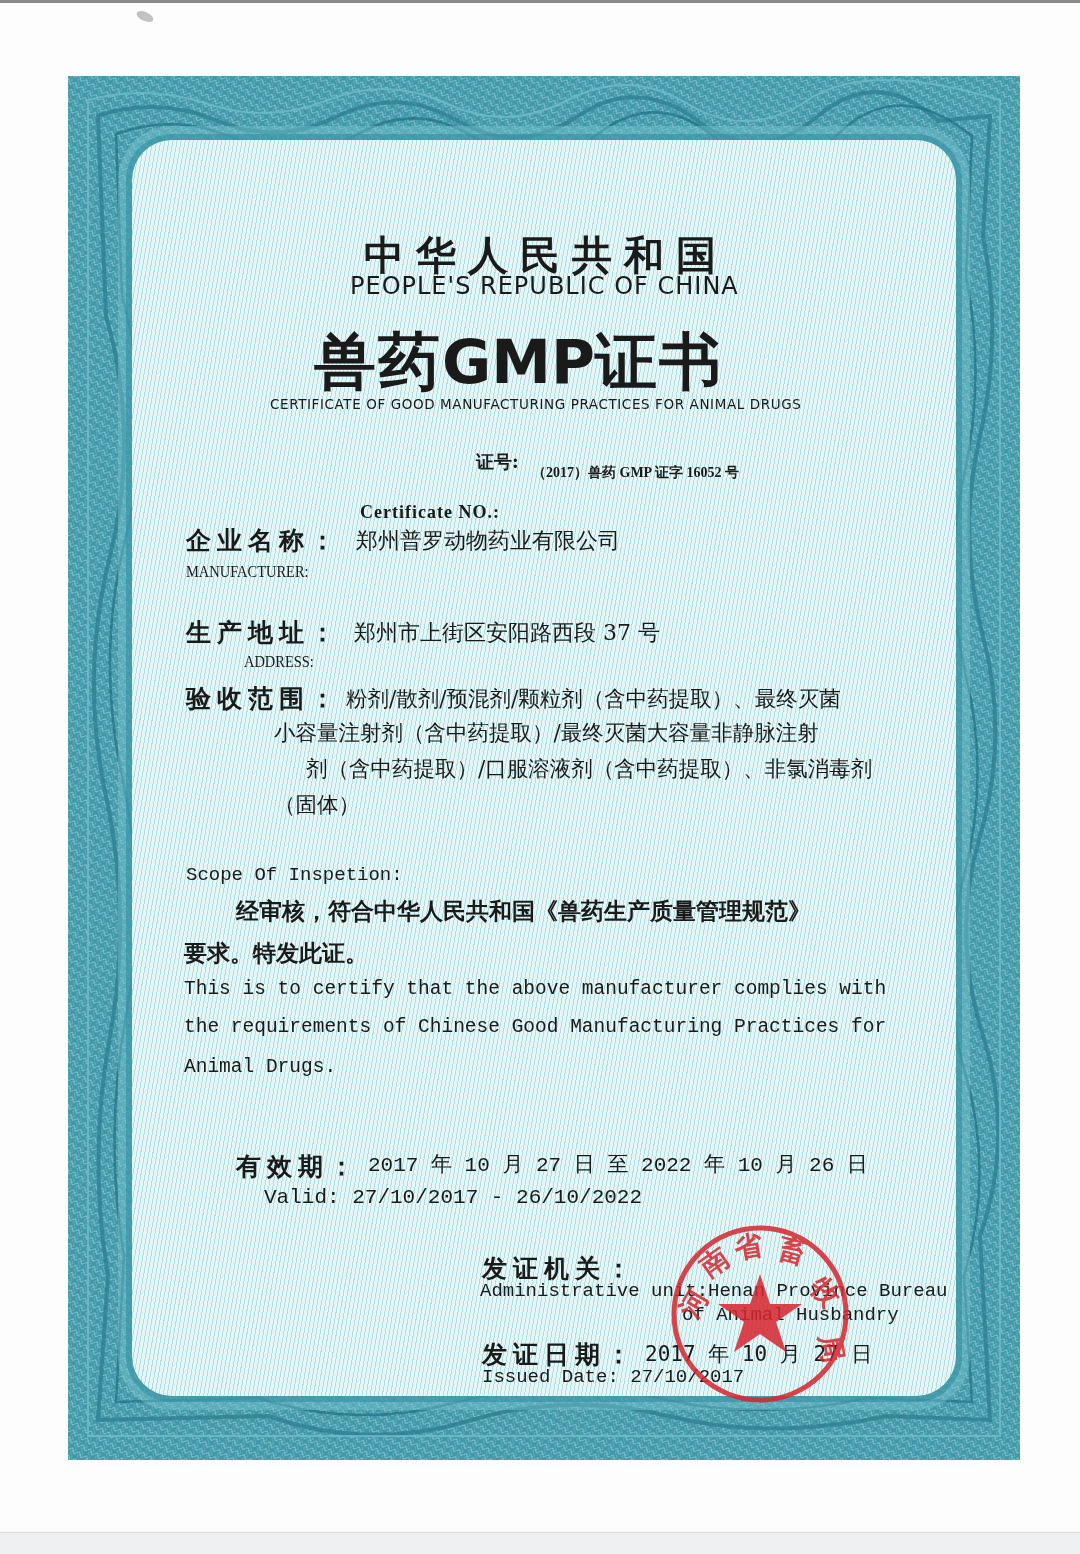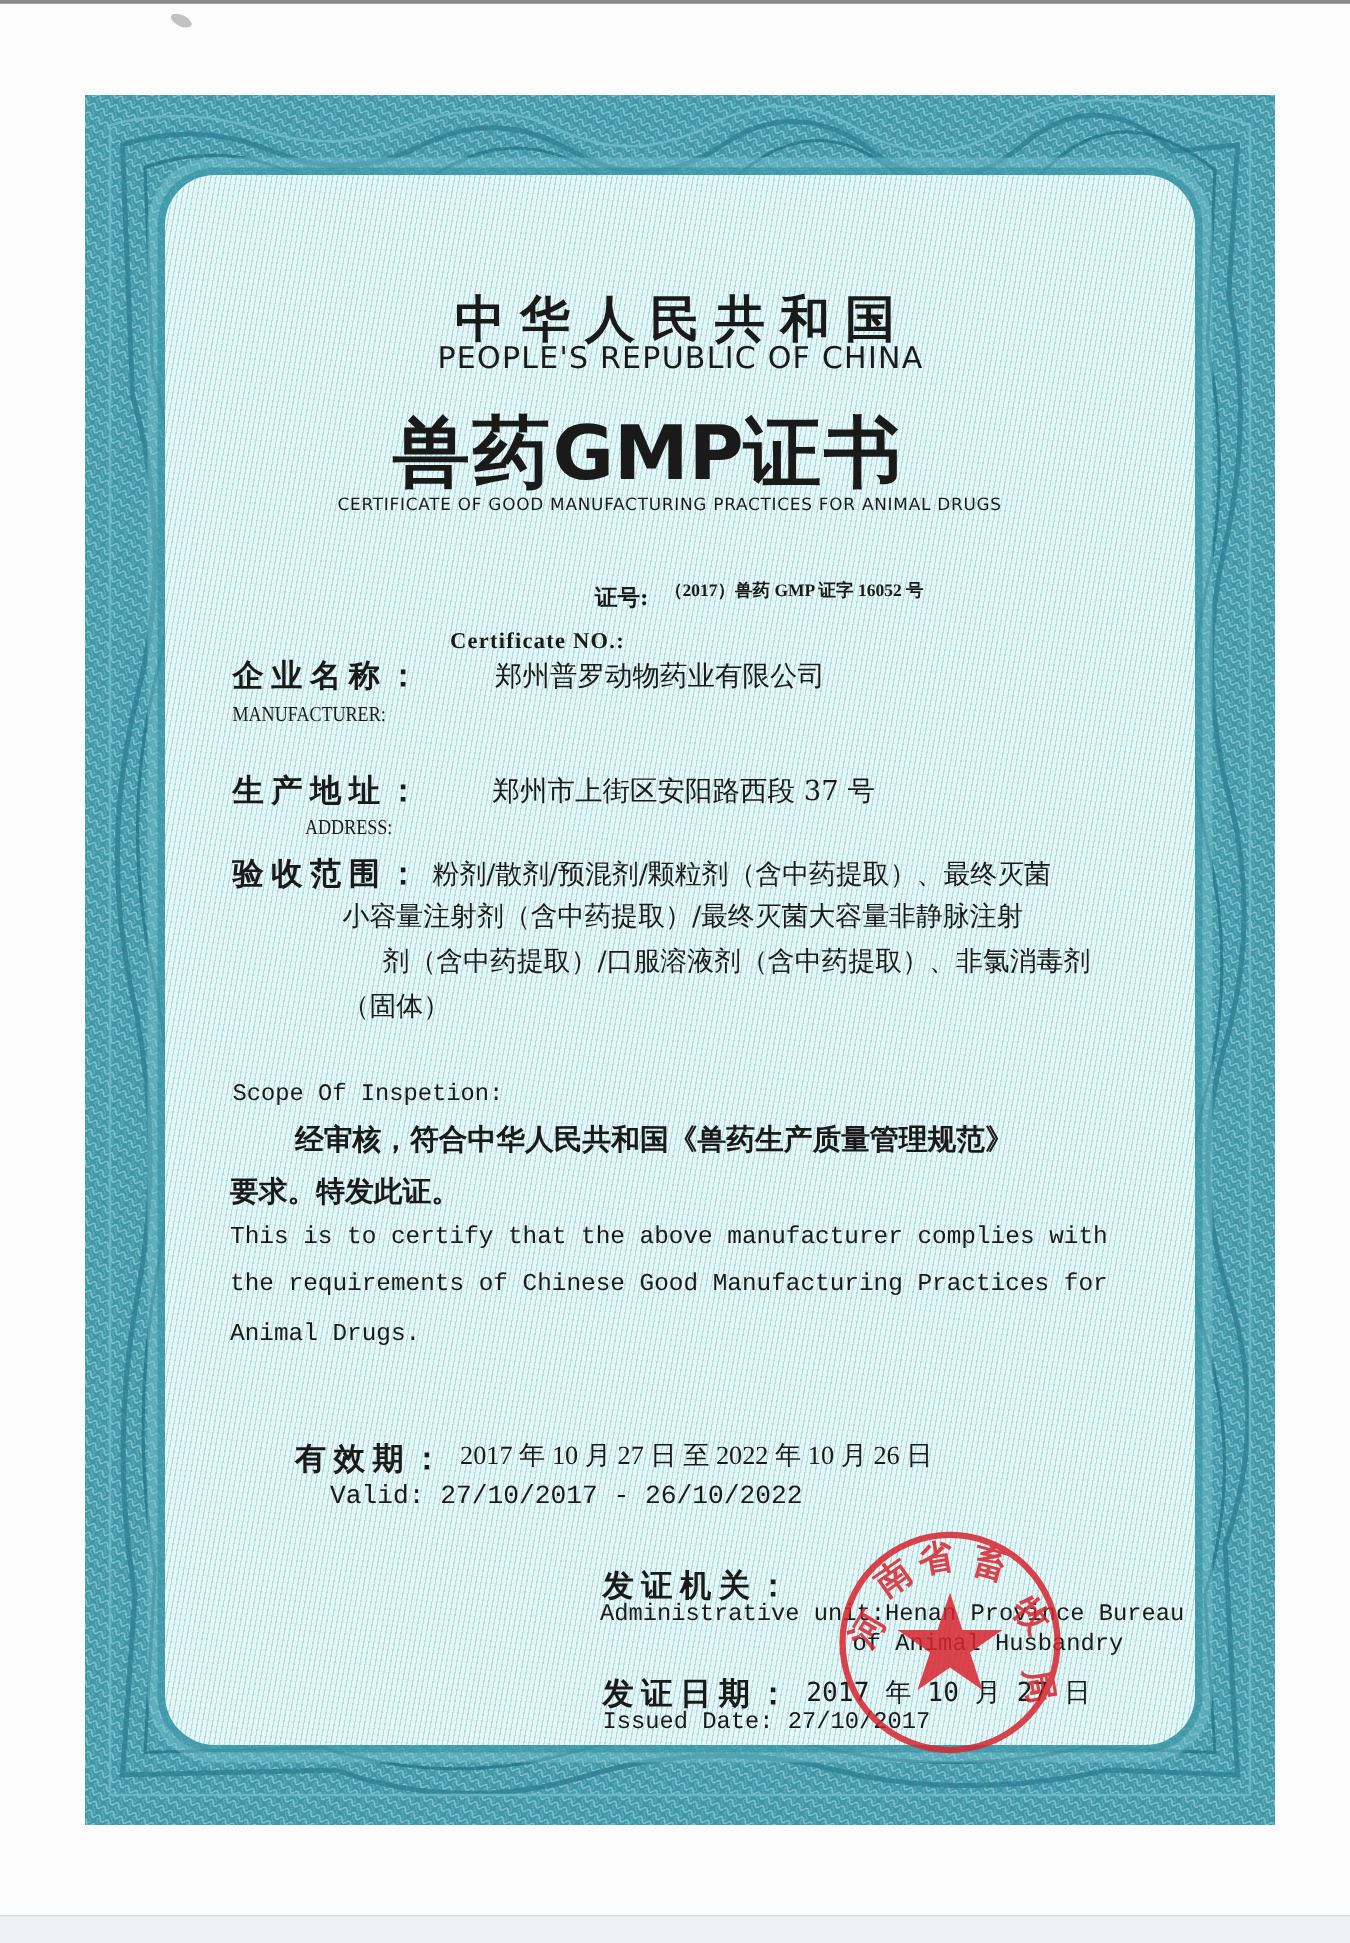--- a/index.html
+++ b/index.html
@@ -28,27 +28,27 @@
     box-shadow: 0 0 0 6px rgba(46,138,156,.55), 0 0 0 14px rgba(120,196,206,.45);
   }
 
   .abs { position: absolute; white-space: nowrap; }
   .cn-country { left: 364px; top: 228px; font-size: 40px; font-weight: bold; letter-spacing: 12px; font-family: "DejaVu Serif", serif; }
   .en-country { left: 350px; top: 272px; font-size: 24px; letter-spacing: 1px; font-family: "DejaVu Sans", sans-serif; }
   .cn-title { left: 314px; top: 320px; font-size: 62px; font-weight: bold; letter-spacing: 2px; font-family: "DejaVu Serif", serif; }
   .cn-title .gmp { font-family: "DejaVu Sans", sans-serif; font-weight: bold; font-size: 60px; letter-spacing: 0; }
   .en-title { left: 270px; top: 396px; font-size: 13.5px; letter-spacing: .6px; font-family: "DejaVu Sans", sans-serif; }
 
-  .certno-cn { left: 476px; top: 450px; font-size: 18px; font-weight: bold; margin-top: 16px; }
+  .certno-cn { left: 476px; top: 450px; font-size: 18px; font-weight: bold; }
   .certno-en { left: 360px; top: 478px; font-size: 18px; font-weight: bold; letter-spacing: 1px; font-family: "Liberation Serif", serif; margin-top: 24px; }
   .certno-val { left: 532px; top: 464px; font-size: 14px; font-weight: bold; font-family: "Liberation Serif", serif; }
 
   .lbl-cn { font-size: 25px; font-weight: bold; letter-spacing: 6px; font-family: "DejaVu Sans", sans-serif; }
   .lbl-en { font-size: 17px; font-family: "Liberation Serif", serif; transform: scaleX(.85); transform-origin: left; }
-  .val-cn { font-size: 22px; font-family: "DejaVu Serif", serif; margin-left: 40px; }
+  .val-cn { font-size: 22px; font-family: "DejaVu Serif", serif; }
 
   .mf-lbl { left: 186px; top: 524px; }
   .mf-en { left: 186px; top: 562px; }
   .mf-val { left: 356px; top: 526px; }
   .ad-lbl { left: 186px; top: 616px; }
   .ad-en { left: 244px; top: 652px; }
   .ad-val { left: 354px; top: 618px; }
   .sc-lbl { left: 186px; top: 682px; }
   .sc-line { font-size: 21.5px; font-family: "DejaVu Serif", serif; }
   .sc-l1 { left: 346px; top: 684px; }
@@ -58,21 +58,21 @@
 
   .scope-en { left: 186px; top: 864px; font-size: 19px; font-family: "Liberation Mono", monospace; }
   .cert-cn-1 { left: 236px; top: 896px; font-size: 23px; font-weight: bold; font-family: "DejaVu Sans", sans-serif; }
   .cert-cn-2 { left: 184px; top: 938px; font-size: 23px; font-weight: bold; font-family: "DejaVu Sans", sans-serif; text-align: center; }
   .cert-en { font-size: 19.5px; font-family: "Liberation Mono", monospace; left: 184px; }
   .cert-en-1 { top: 978px; }
   .cert-en-2 { top: 1016px; }
   .cert-en-3 { top: 1056px; }
 
   .valid-cn-lbl { left: 236px; top: 1150px; }
-  .valid-cn-val { left: 368px; top: 1150px; font-size: 21px; font-family: Liberation Serif, serif; }
+  .valid-cn-val { left: 368px; top: 1150px; font-size: 21px; font-family: Liberation Mono, monospace; }
   .valid-en { left: 264px; top: 1186px; font-size: 21px; font-family: Liberation Mono, monospace; }
 
   .issuer-lbl { left: 482px; top: 1252px; }
   .issuer-en-1 { left: 480px; top: 1280px; font-size: 19px; font-family: "Liberation Mono", monospace; }
   .issuer-en-2 { left: 682px; top: 1304px; font-size: 19px; font-family: "Liberation Mono", monospace; }
   .date-lbl { left: 482px; top: 1338px; }
   .date-val { left: 645px; top: 1340px; font-size: 21px; font-family: "DejaVu Sans Mono", monospace; }
   .date-en { left: 482px; top: 1366px; font-size: 19px; font-family: "Liberation Mono", monospace; }
 
   .seal { position: absolute; left: 668px; top: 1222px; width: 184px; height: 184px; opacity: .85; }

